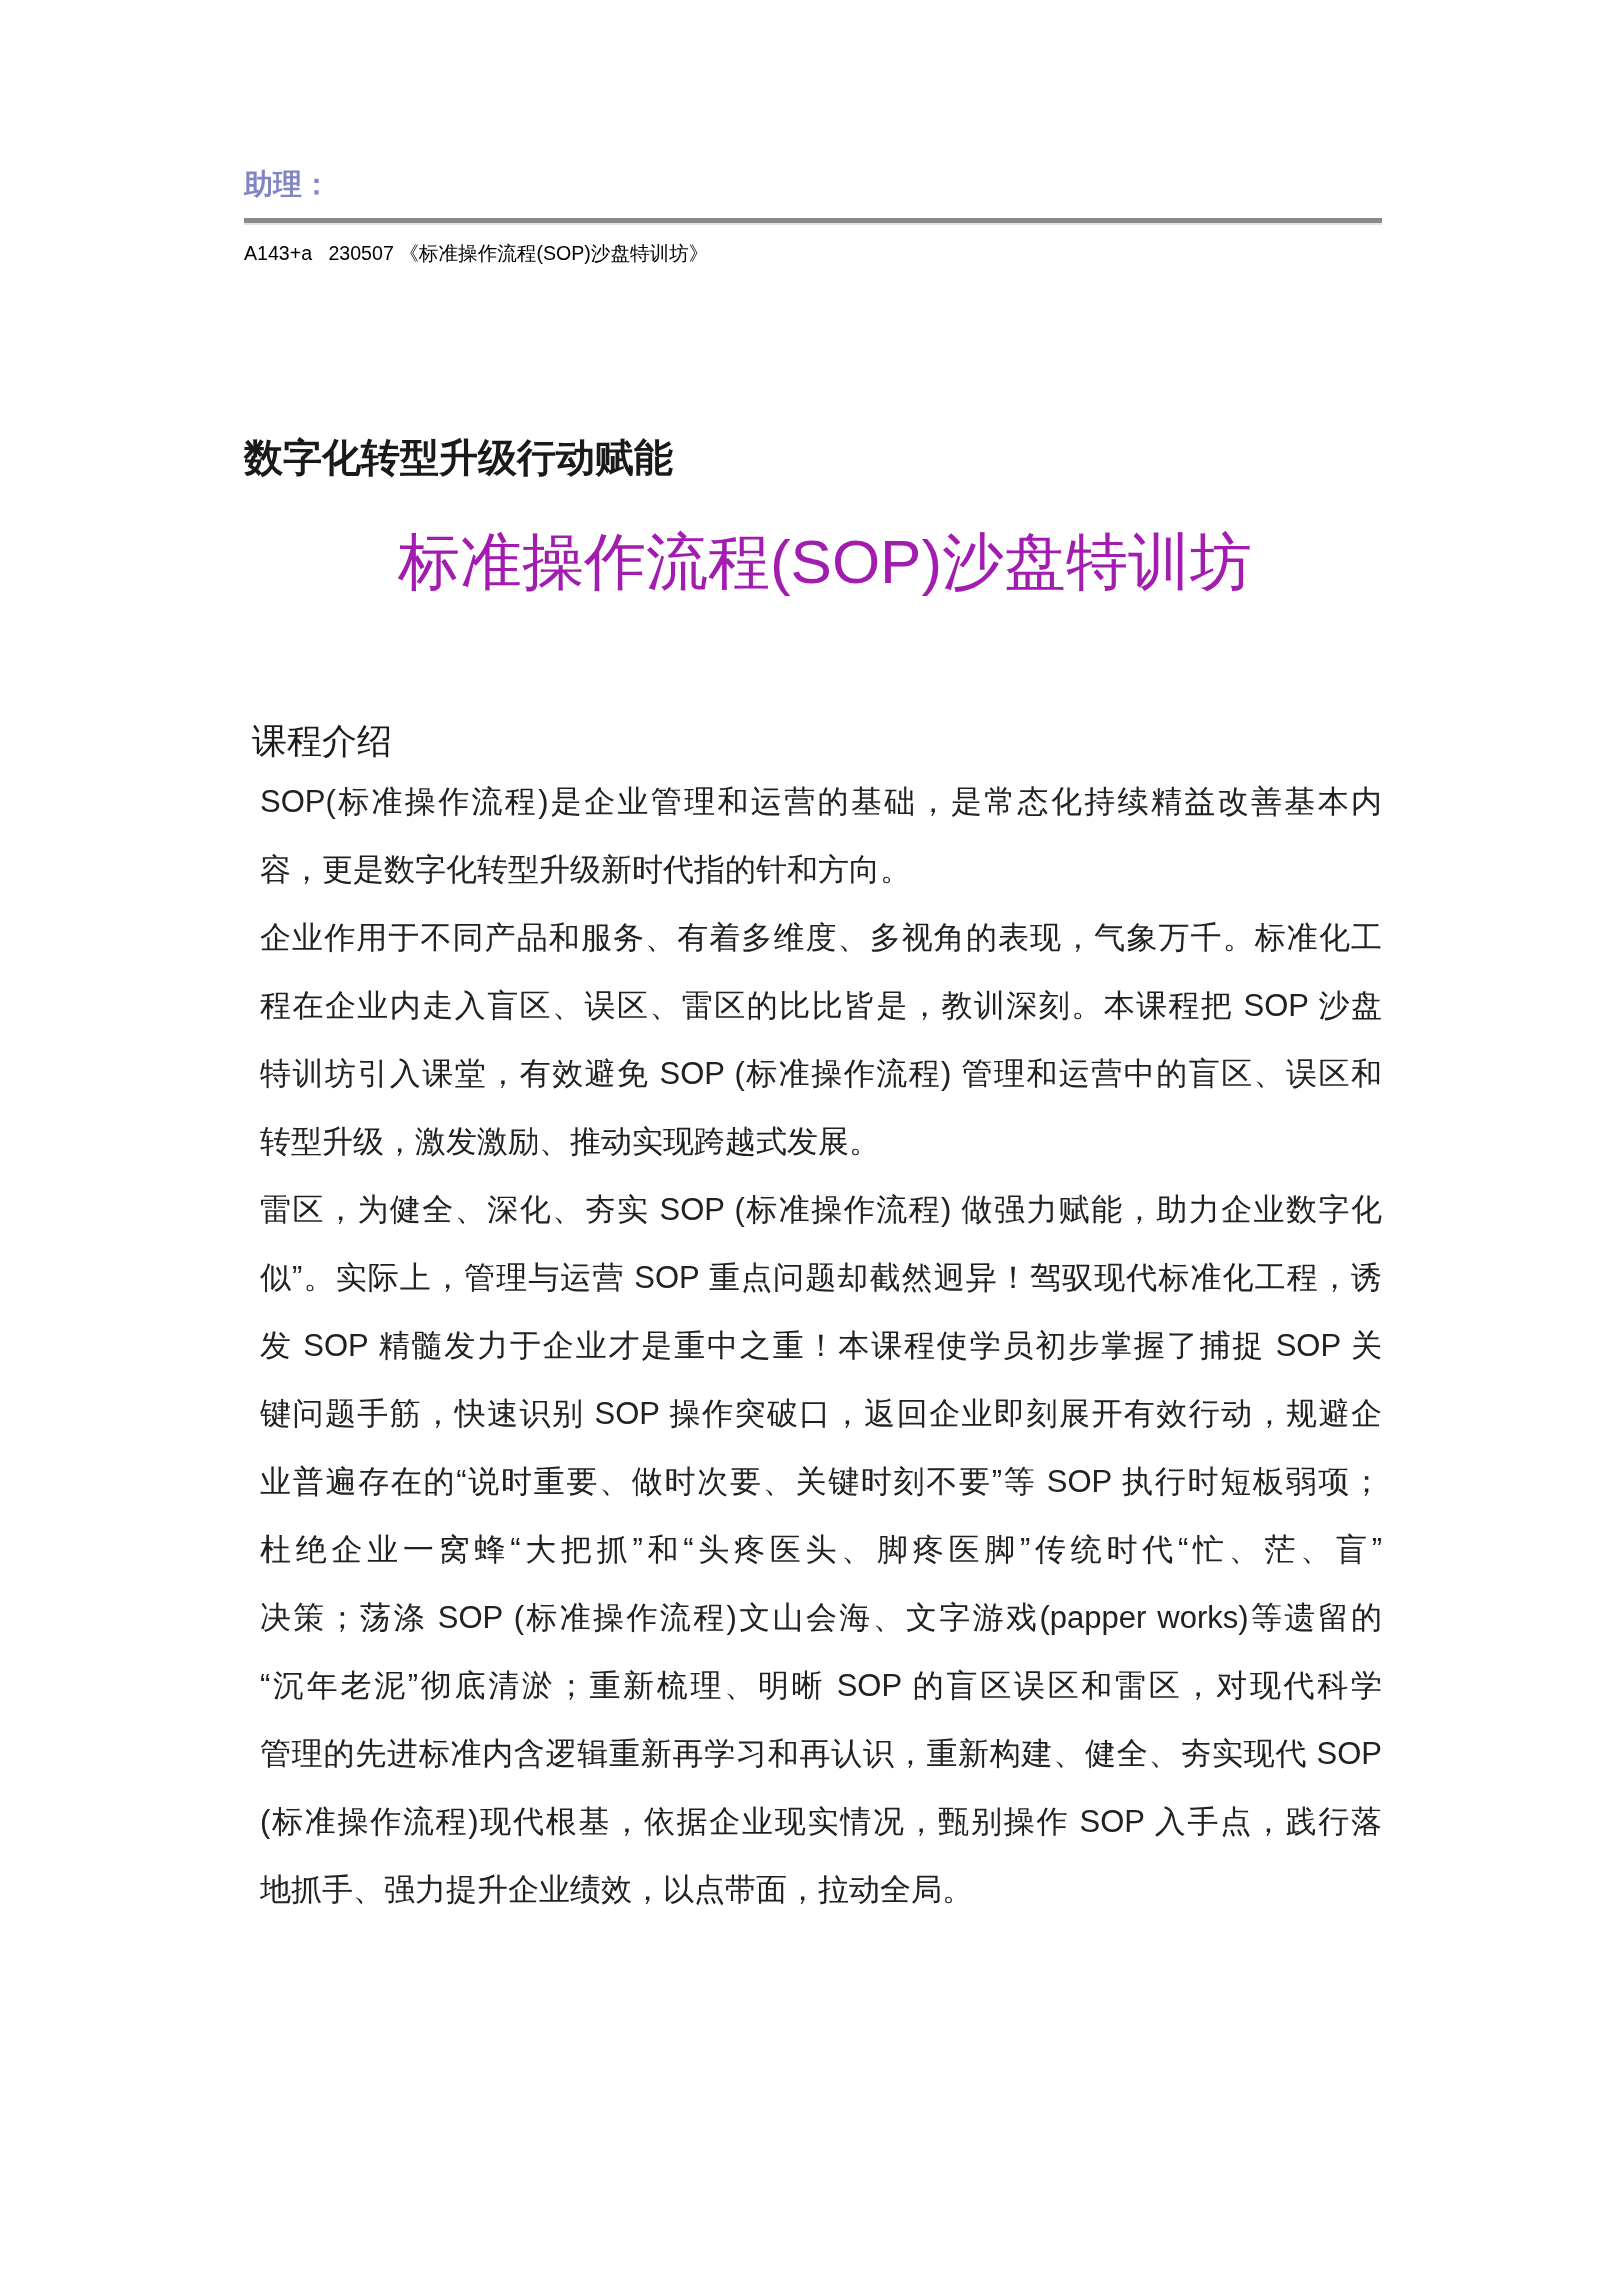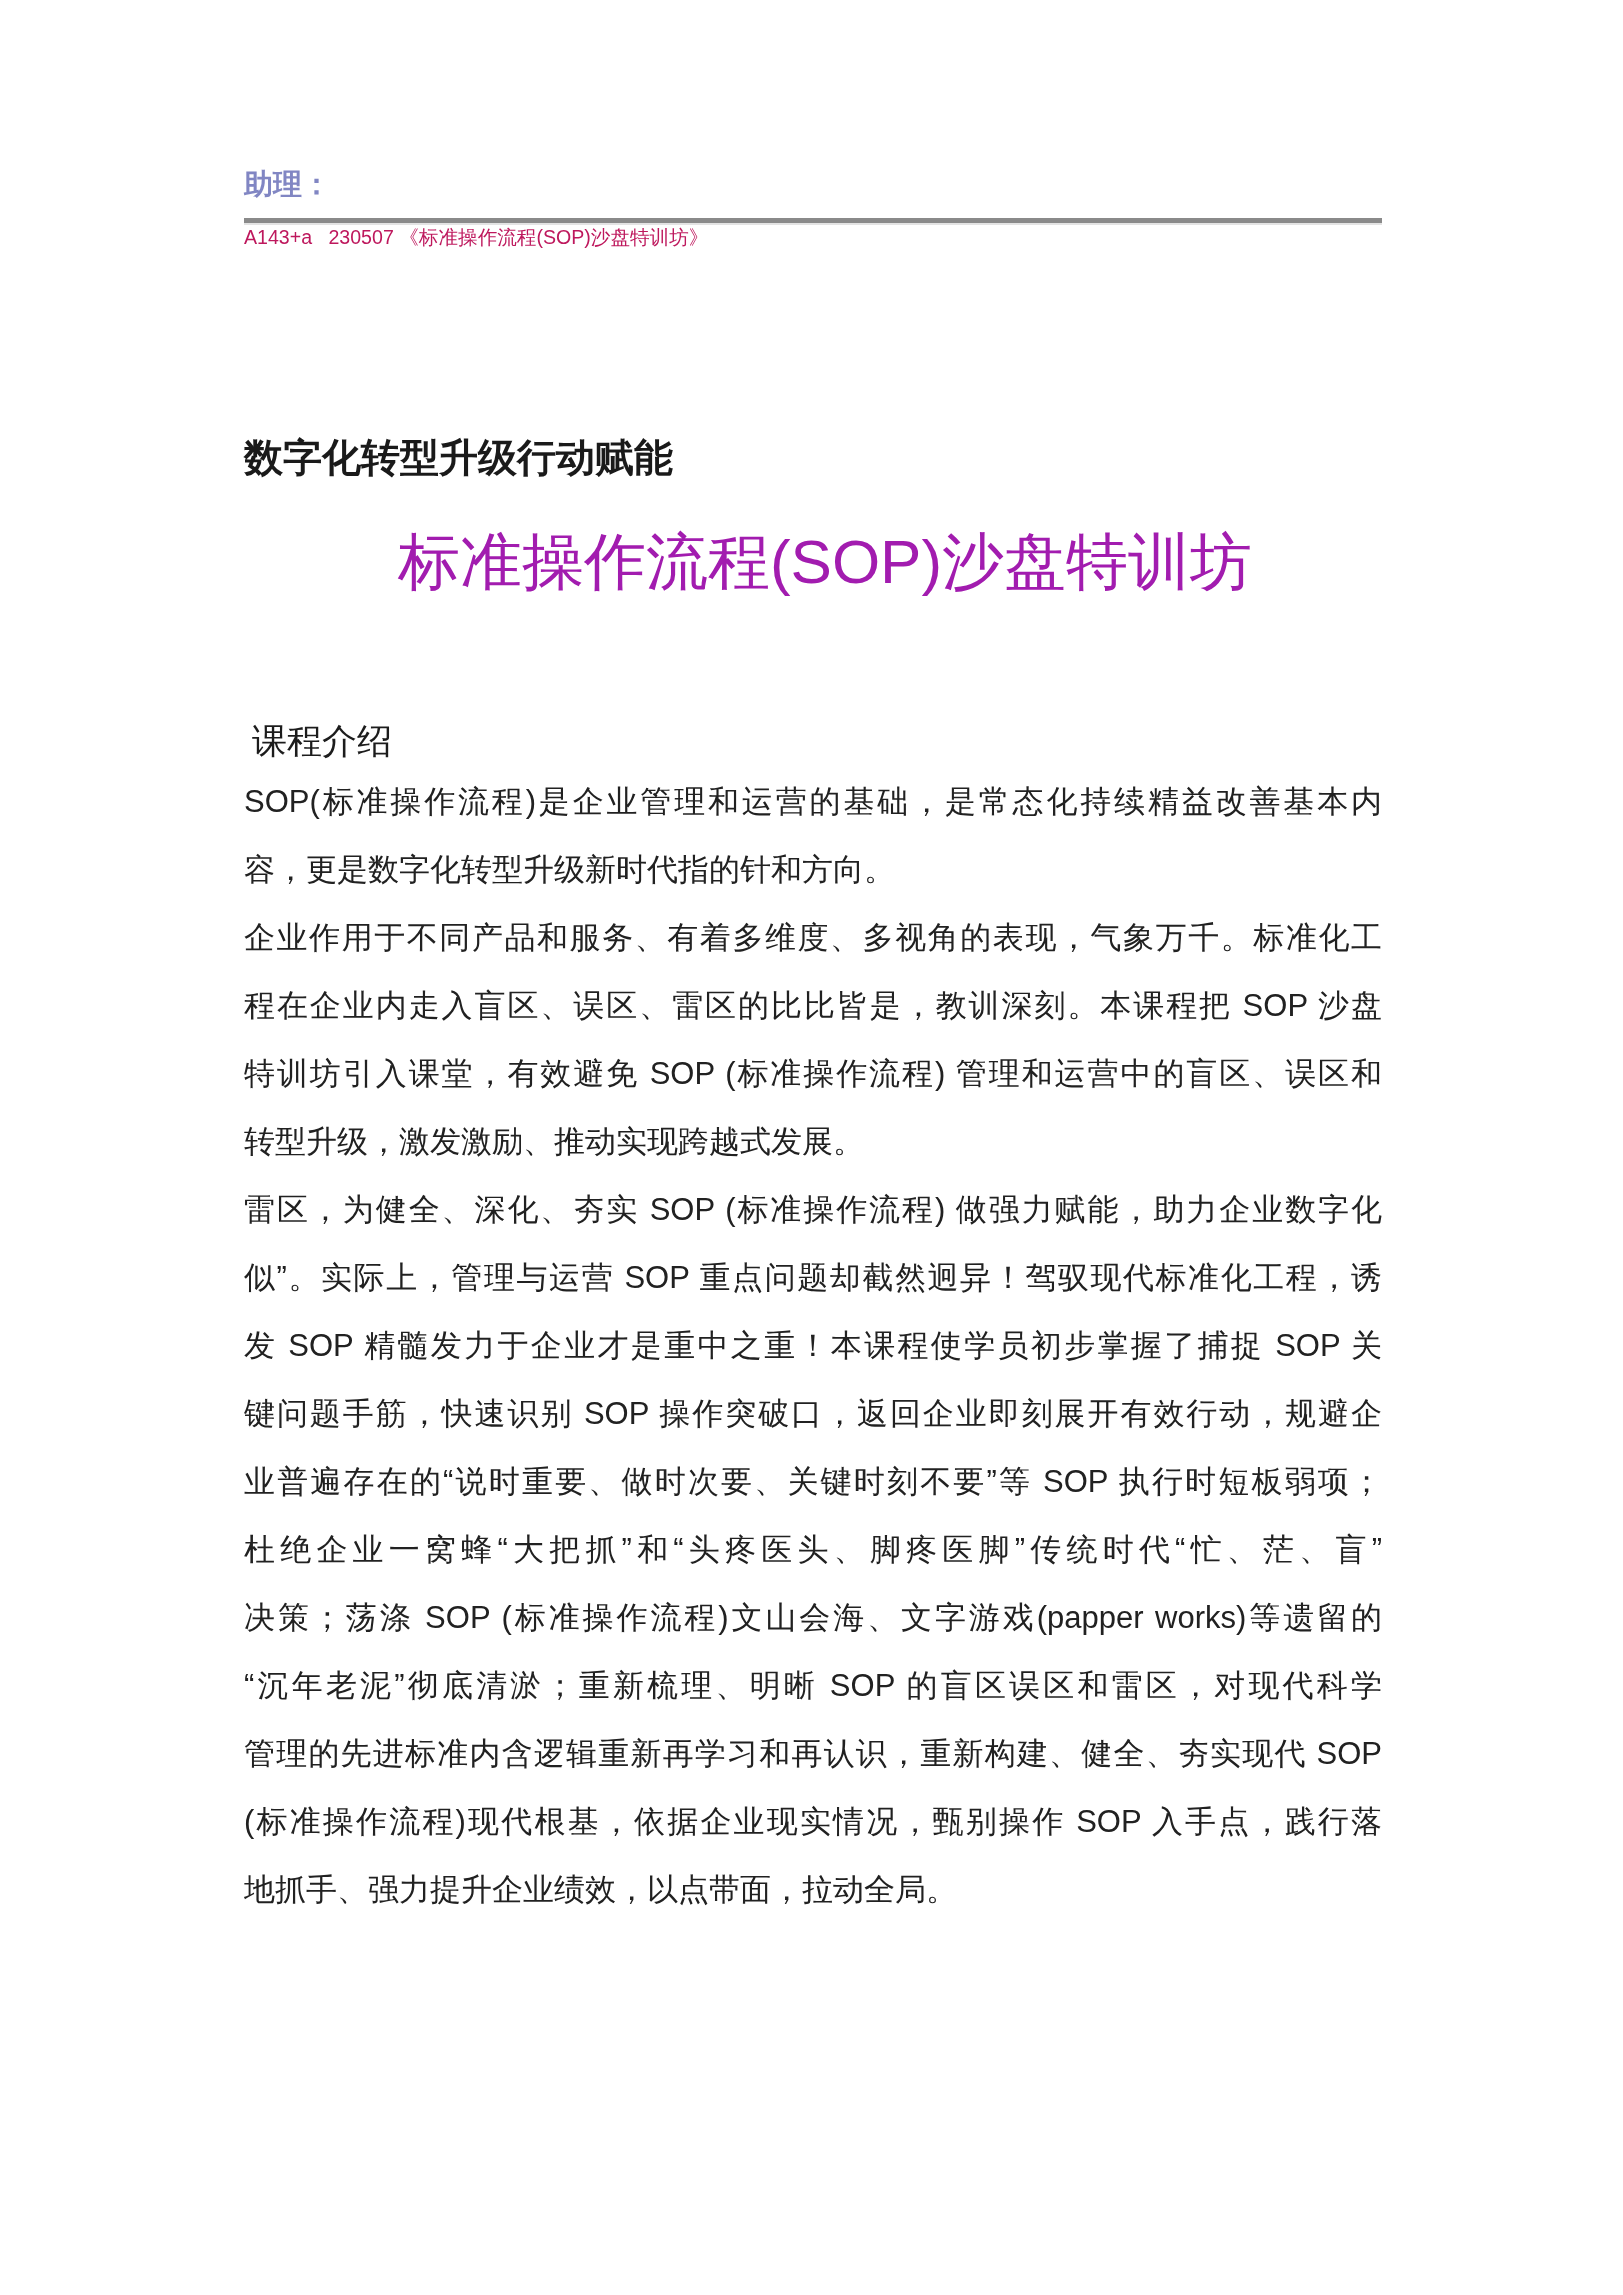--- a/index.html
+++ b/index.html
@@ -31,25 +31,25 @@
     left: 244px;
     top: 218px;
     width: 1138px;
     height: 4.6px;
     background: #8a8a8a;
     border-bottom: 2px solid #e3e3e3;
   }
   .doc-code {
     position: absolute;
     left: 244px;
-    top: 224px;
+    top: 240px;
     width: 1138px;
     font-size: 19.6px;
     line-height: 26px;
-    color: #be185d;
+    color: #000000;
     white-space: pre-wrap;
   }
   .subtitle {
     position: absolute;
     left: 244px;
     top: 435px;
     width: 1138px;
     font-size: 39px;
     line-height: 45px;
     font-weight: bold;
@@ -85,20 +85,21 @@
     font-size: 31px;
     color: #212121;
   }
   .line {
     height: 68px;
     line-height: 68px;
     text-align: justify;
     text-align-last: justify;
     white-space: normal;
     overflow: hidden;
+    margin-left: 16px;
   }
   .line.para-end {
     text-align-last: left;
   }
 </style>
 </head>
 <body>
 
 <div class="page">
 

